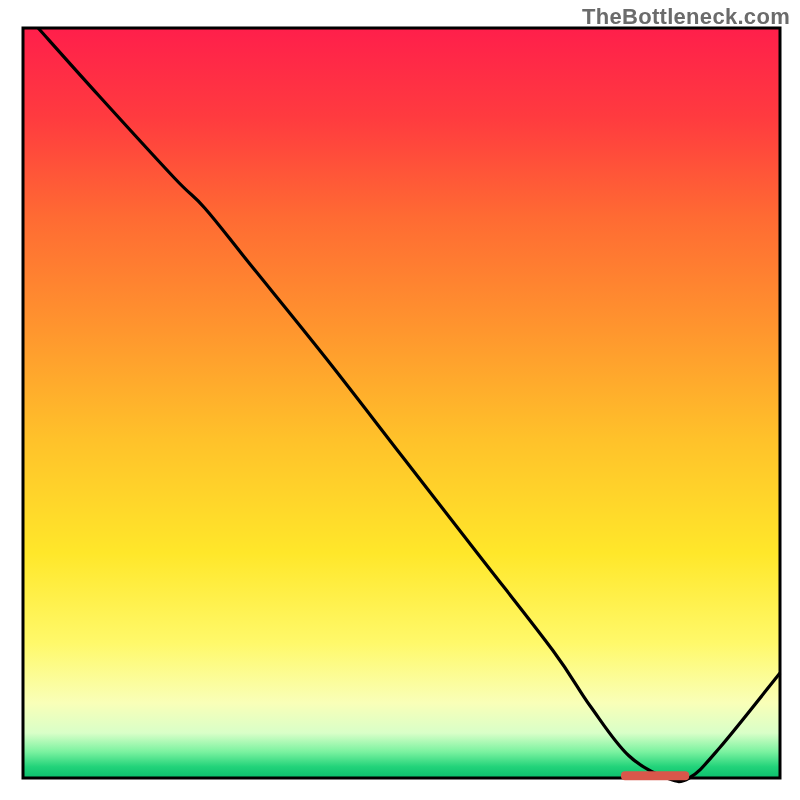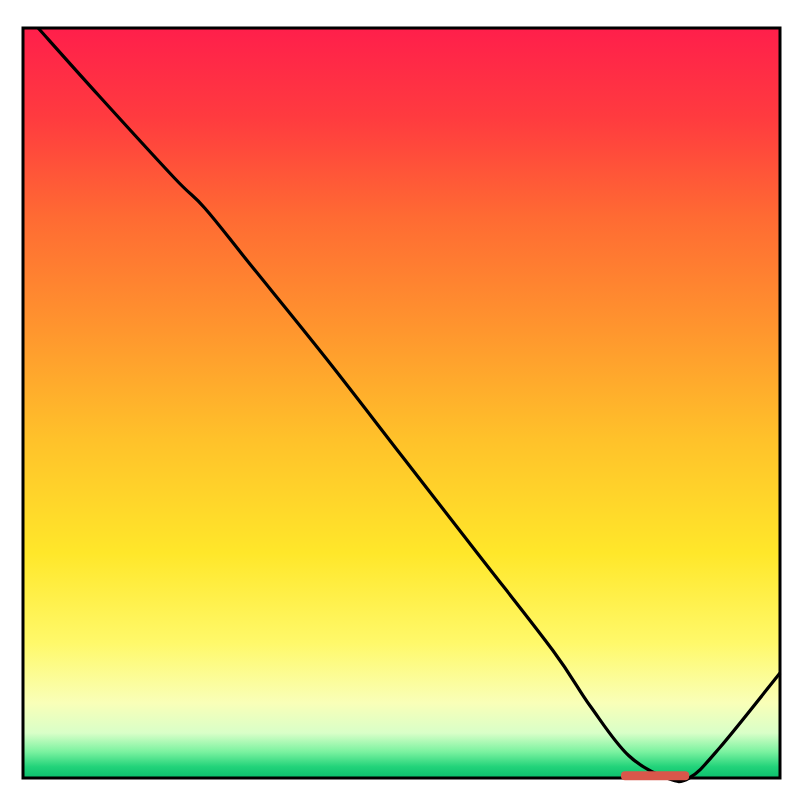--- a/index.html
+++ b/index.html
@@ -30,20 +30,21 @@
     display: block;
   }
   .pill {
     fill: #d9574b;
   }
 </style>
 </head>
 <body>
 
 <div class="stage">
+  <div class="attribution">TheBottleneck.com</div>
 
   <svg id="chart-svg" width="800" height="800" viewBox="0 0 800 800">
     <defs>
       <linearGradient id="bg-grad" x1="0" y1="0" x2="0" y2="1">
           <stop offset="0%" stop-color="#ff1f4b"></stop>
           <stop offset="12%" stop-color="#ff3b3f"></stop>
           <stop offset="25%" stop-color="#ff6a33"></stop>
           <stop offset="40%" stop-color="#ff952e"></stop>
           <stop offset="55.00000000000001%" stop-color="#ffc22a"></stop>
           <stop offset="70%" stop-color="#ffe72a"></stop>

